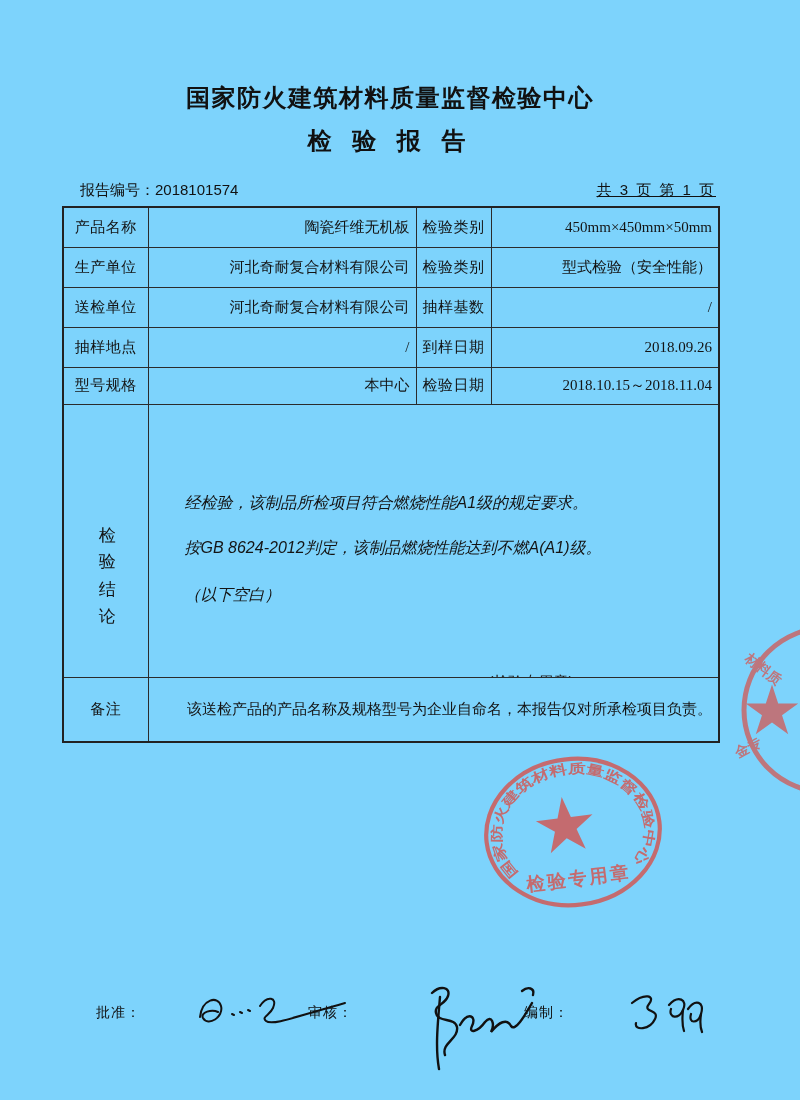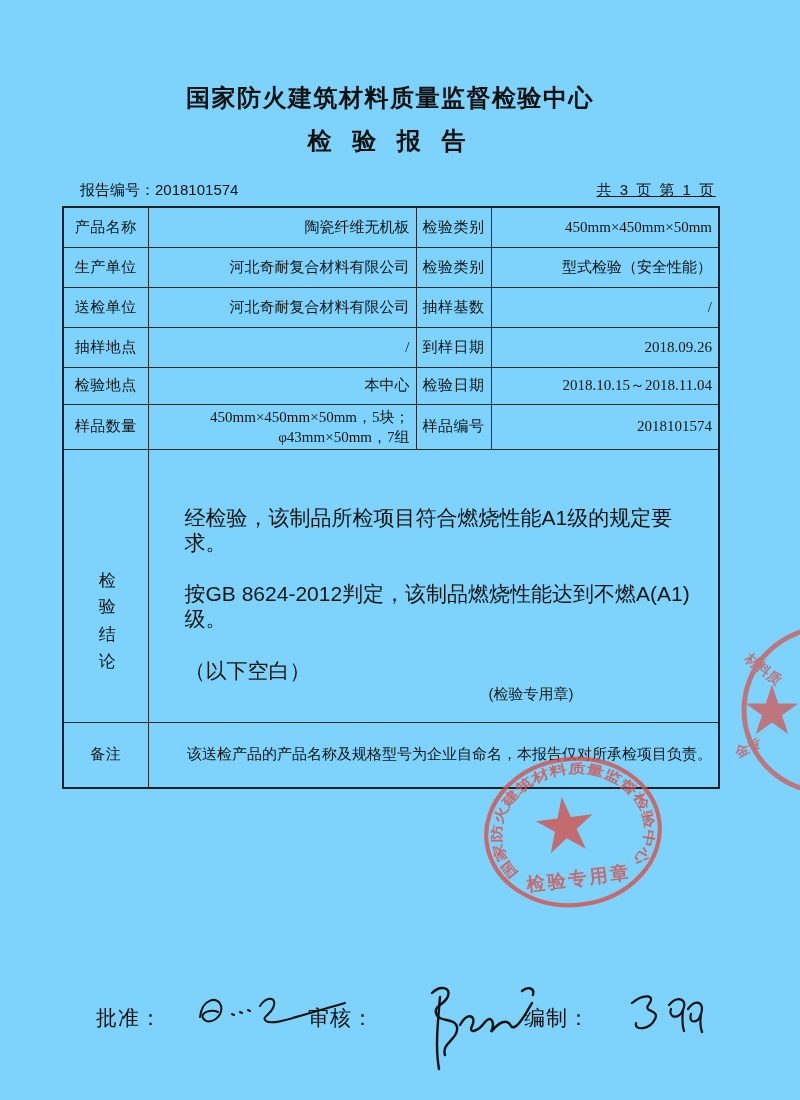--- a/index.html
+++ b/index.html
@@ -31,28 +31,28 @@
   td.lab{text-align:center;padding:2px 2px;letter-spacing:0.5px;}
   td.val{text-align:right;padding-left:9px;font-family:Liberation Serif, serif;}
   td.small{font-size:13.5px;line-height:1.35;}
   td.concl-lab{vertical-align:top;}
   .vert{
     writing-mode:vertical-lr;letter-spacing:27px;font-size:17px;
     margin:52px auto 0 auto;display:block;width:20px;text-align:left;
   }
   td.concl-body{position:relative;vertical-align:top;padding:0;}
   .concl-inner{position:relative;width:100%;height:100%;}
-  .cpara{margin:0;padding:0 0 0 30px;font-size:21px;line-height:1.2;}
+  .cpara{margin:0;padding:0 0 0 30px;font-size:16px;line-height:1.2;font-style:italic;}
   .cp1{padding-top:16px;}
   .cp2{padding-top:26px;}
   .cp3{padding-top:27px;}
   .sealnote{position:absolute;left:334px;top:196px;font-size:15px;color:#222;z-index:6;}
   .stamp-svg{position:absolute;left:478px;top:750px;width:190px;height:164px;z-index:5;pointer-events:none;}
   .edge-stamp{position:absolute;left:726px;top:624px;width:74px;height:172px;overflow:hidden;z-index:5;pointer-events:none;}
-  .footer-row{position:absolute;left:62px;top:1001px;width:680px;height:80px;font-size:21px;color:#111;z-index:2;}
+  .footer-row{position:absolute;left:62px;top:1001px;width:680px;height:80px;font-size:14px;color:#111;z-index:2;}
   .flab{position:absolute;top:3px;font-weight:500;letter-spacing:1px;}
   .flab.approve{left:34px;}
   .flab.review{left:246px;}
   .flab.prepare{left:462px;}
   .sig{position:absolute;pointer-events:none;}
   .sig1{left:128px;top:-12px;}
   .sig2{left:346px;top:-20px;}
   .sig3{left:562px;top:-14px;}
 </style>
 </head>
@@ -94,30 +94,24 @@
       <td class="lab">抽样基数</td>
       <td class="val">/</td>
     </tr>
     <tr style="height:40px">
       <td class="lab">抽样地点</td>
       <td class="val">/</td>
       <td class="lab">到样日期</td>
       <td class="val">2018.09.26</td>
     </tr>
     <tr style="height:37px">
-      <td class="lab">检验地点</td>
+      <td class="lab">型号规格</td>
       <td class="val">本中心</td>
       <td class="lab">检验日期</td>
       <td class="val">2018.10.15～2018.11.04</td>
-    </tr>
-    <tr style="height:40px">
-      <td class="lab">样品数量</td>
-      <td class="val small">450mm×450mm×50mm，5块； φ43mm×50mm，7组</td>
-      <td class="lab">样品编号</td>
-      <td class="val">2018101574</td>
     </tr>
     <tr style="height:273px">
       <td class="lab concl-lab">
         <span class="vert">检验结论</span>
       </td>
       <td class="concl-body" colspan="3">
         <div class="concl-inner">
           <p class="cpara cp1">经检验，该制品所检项目符合燃烧性能A1级的规定要求。</p>
           <p class="cpara cp2">按GB 8624-2012判定，该制品燃烧性能达到不燃A(A1)级。</p>
           <p class="cpara cp3">（以下空白）</p>

